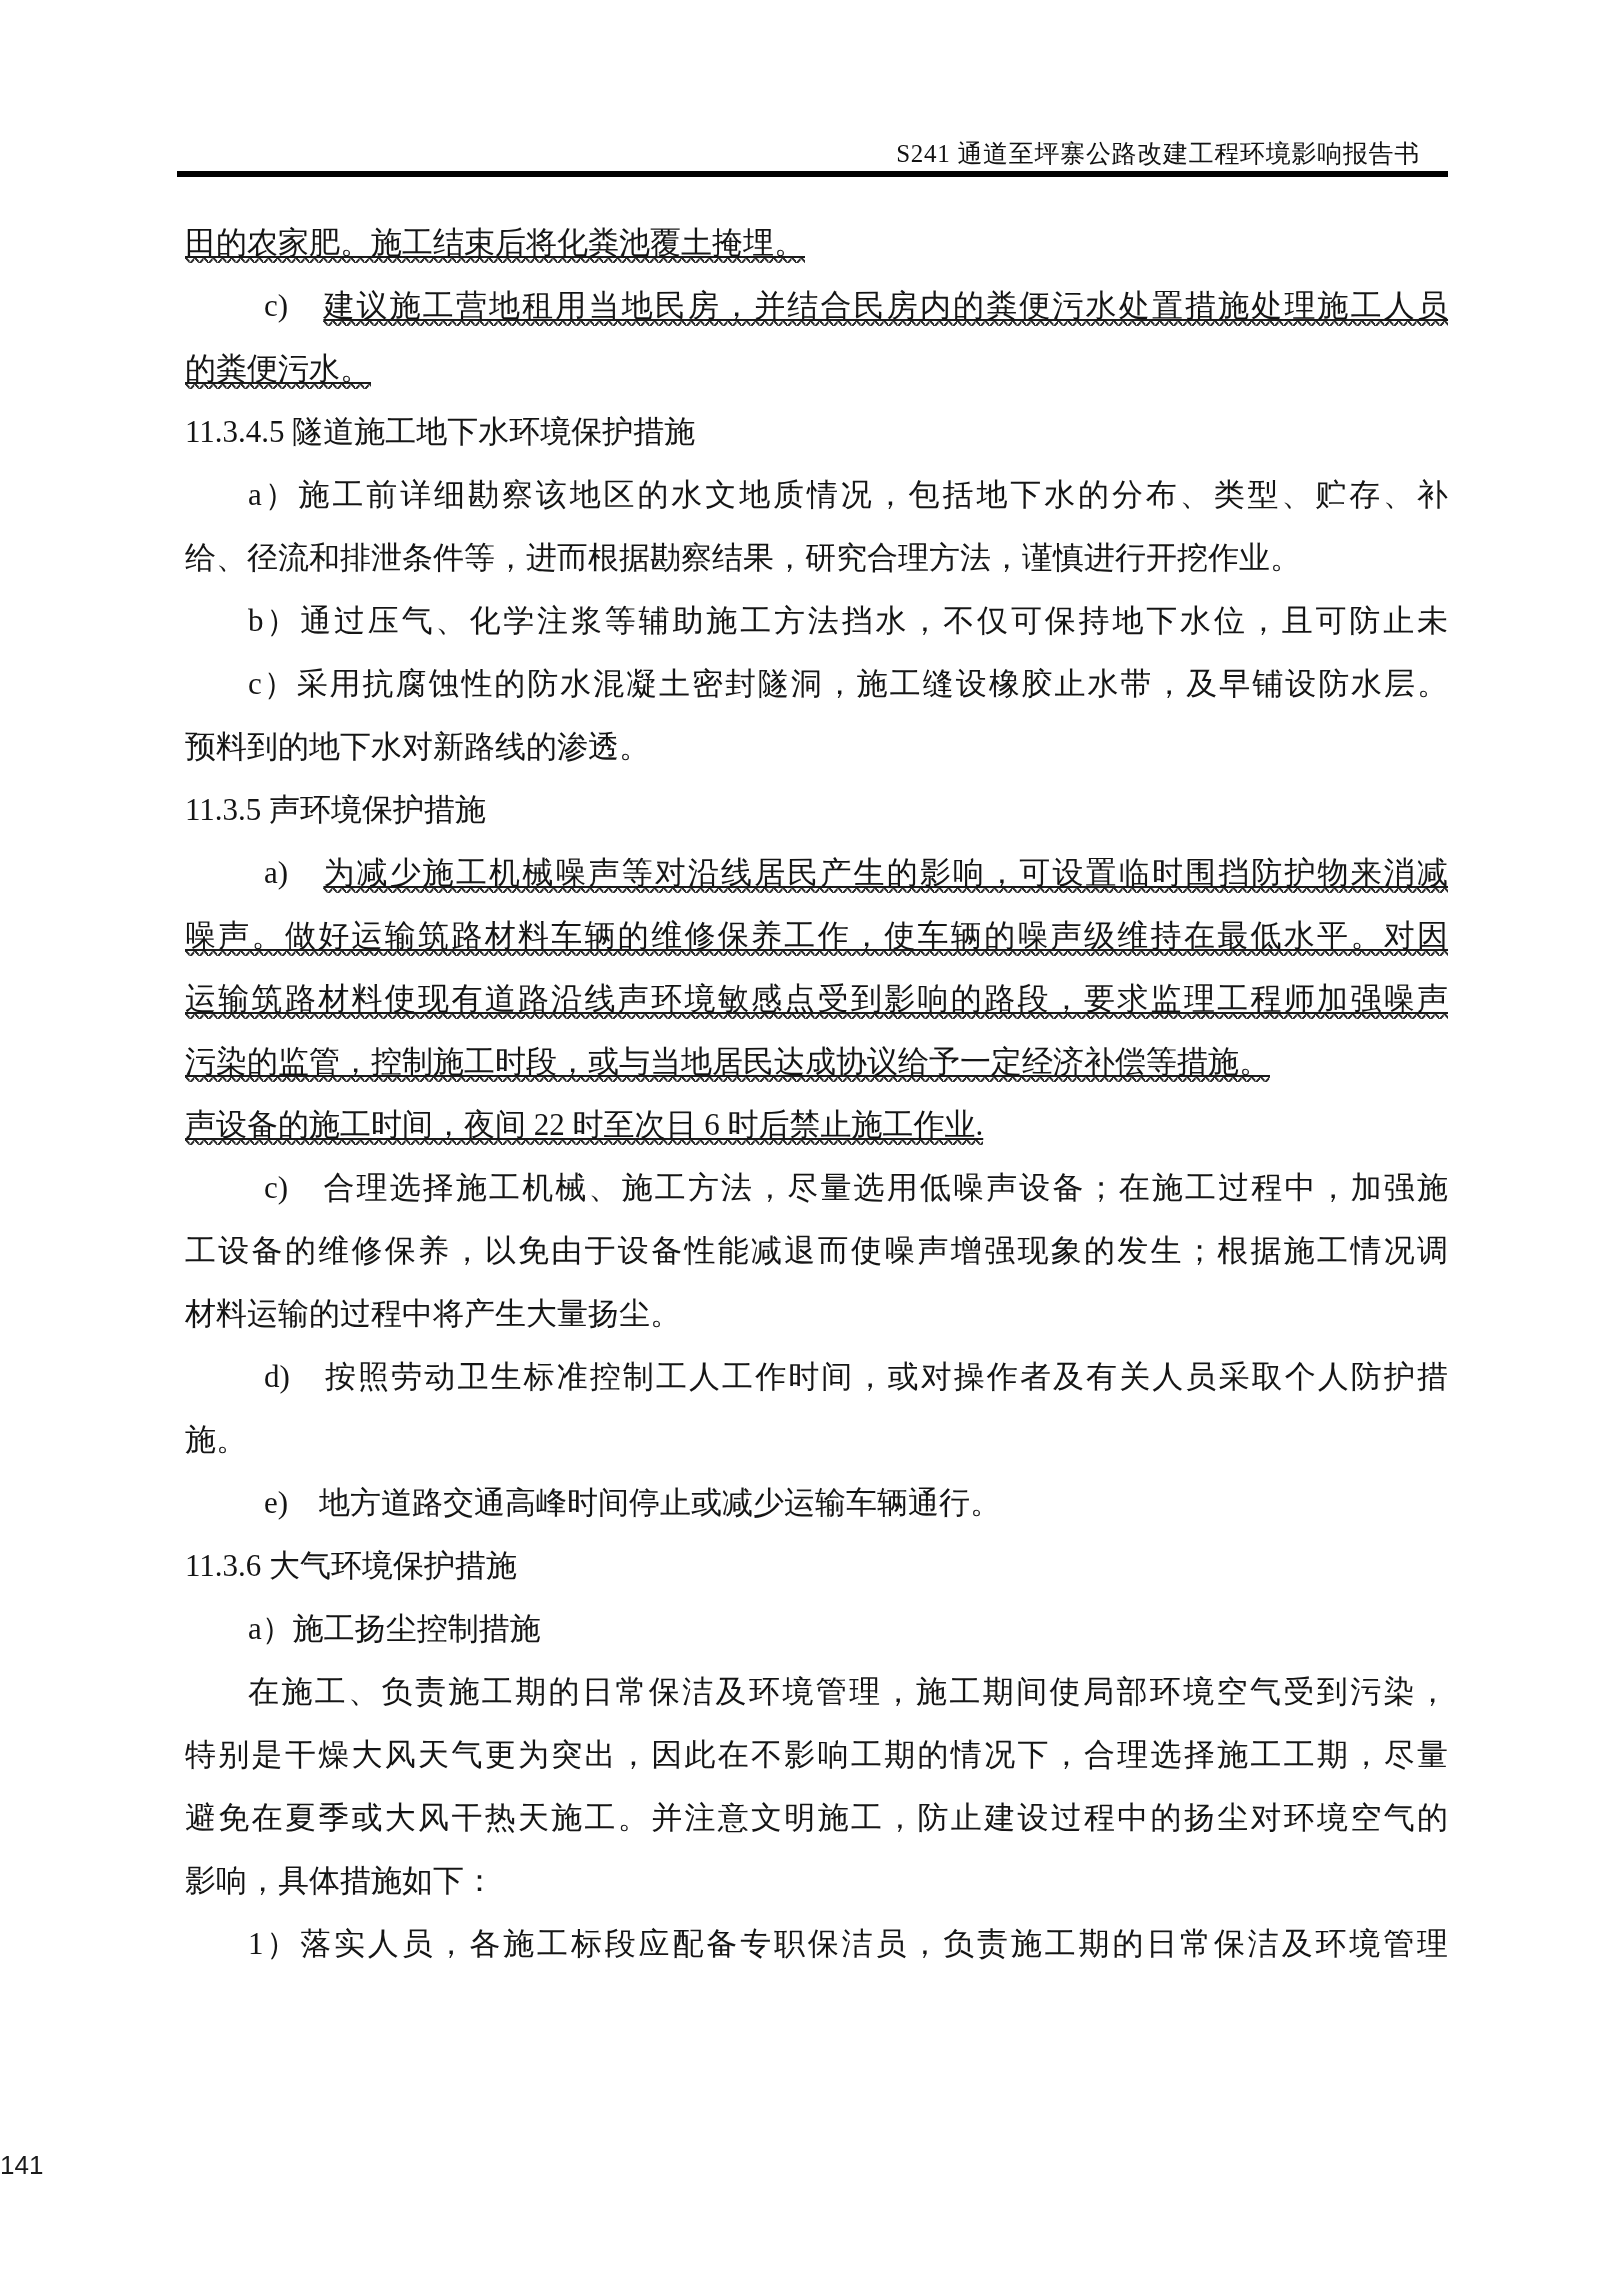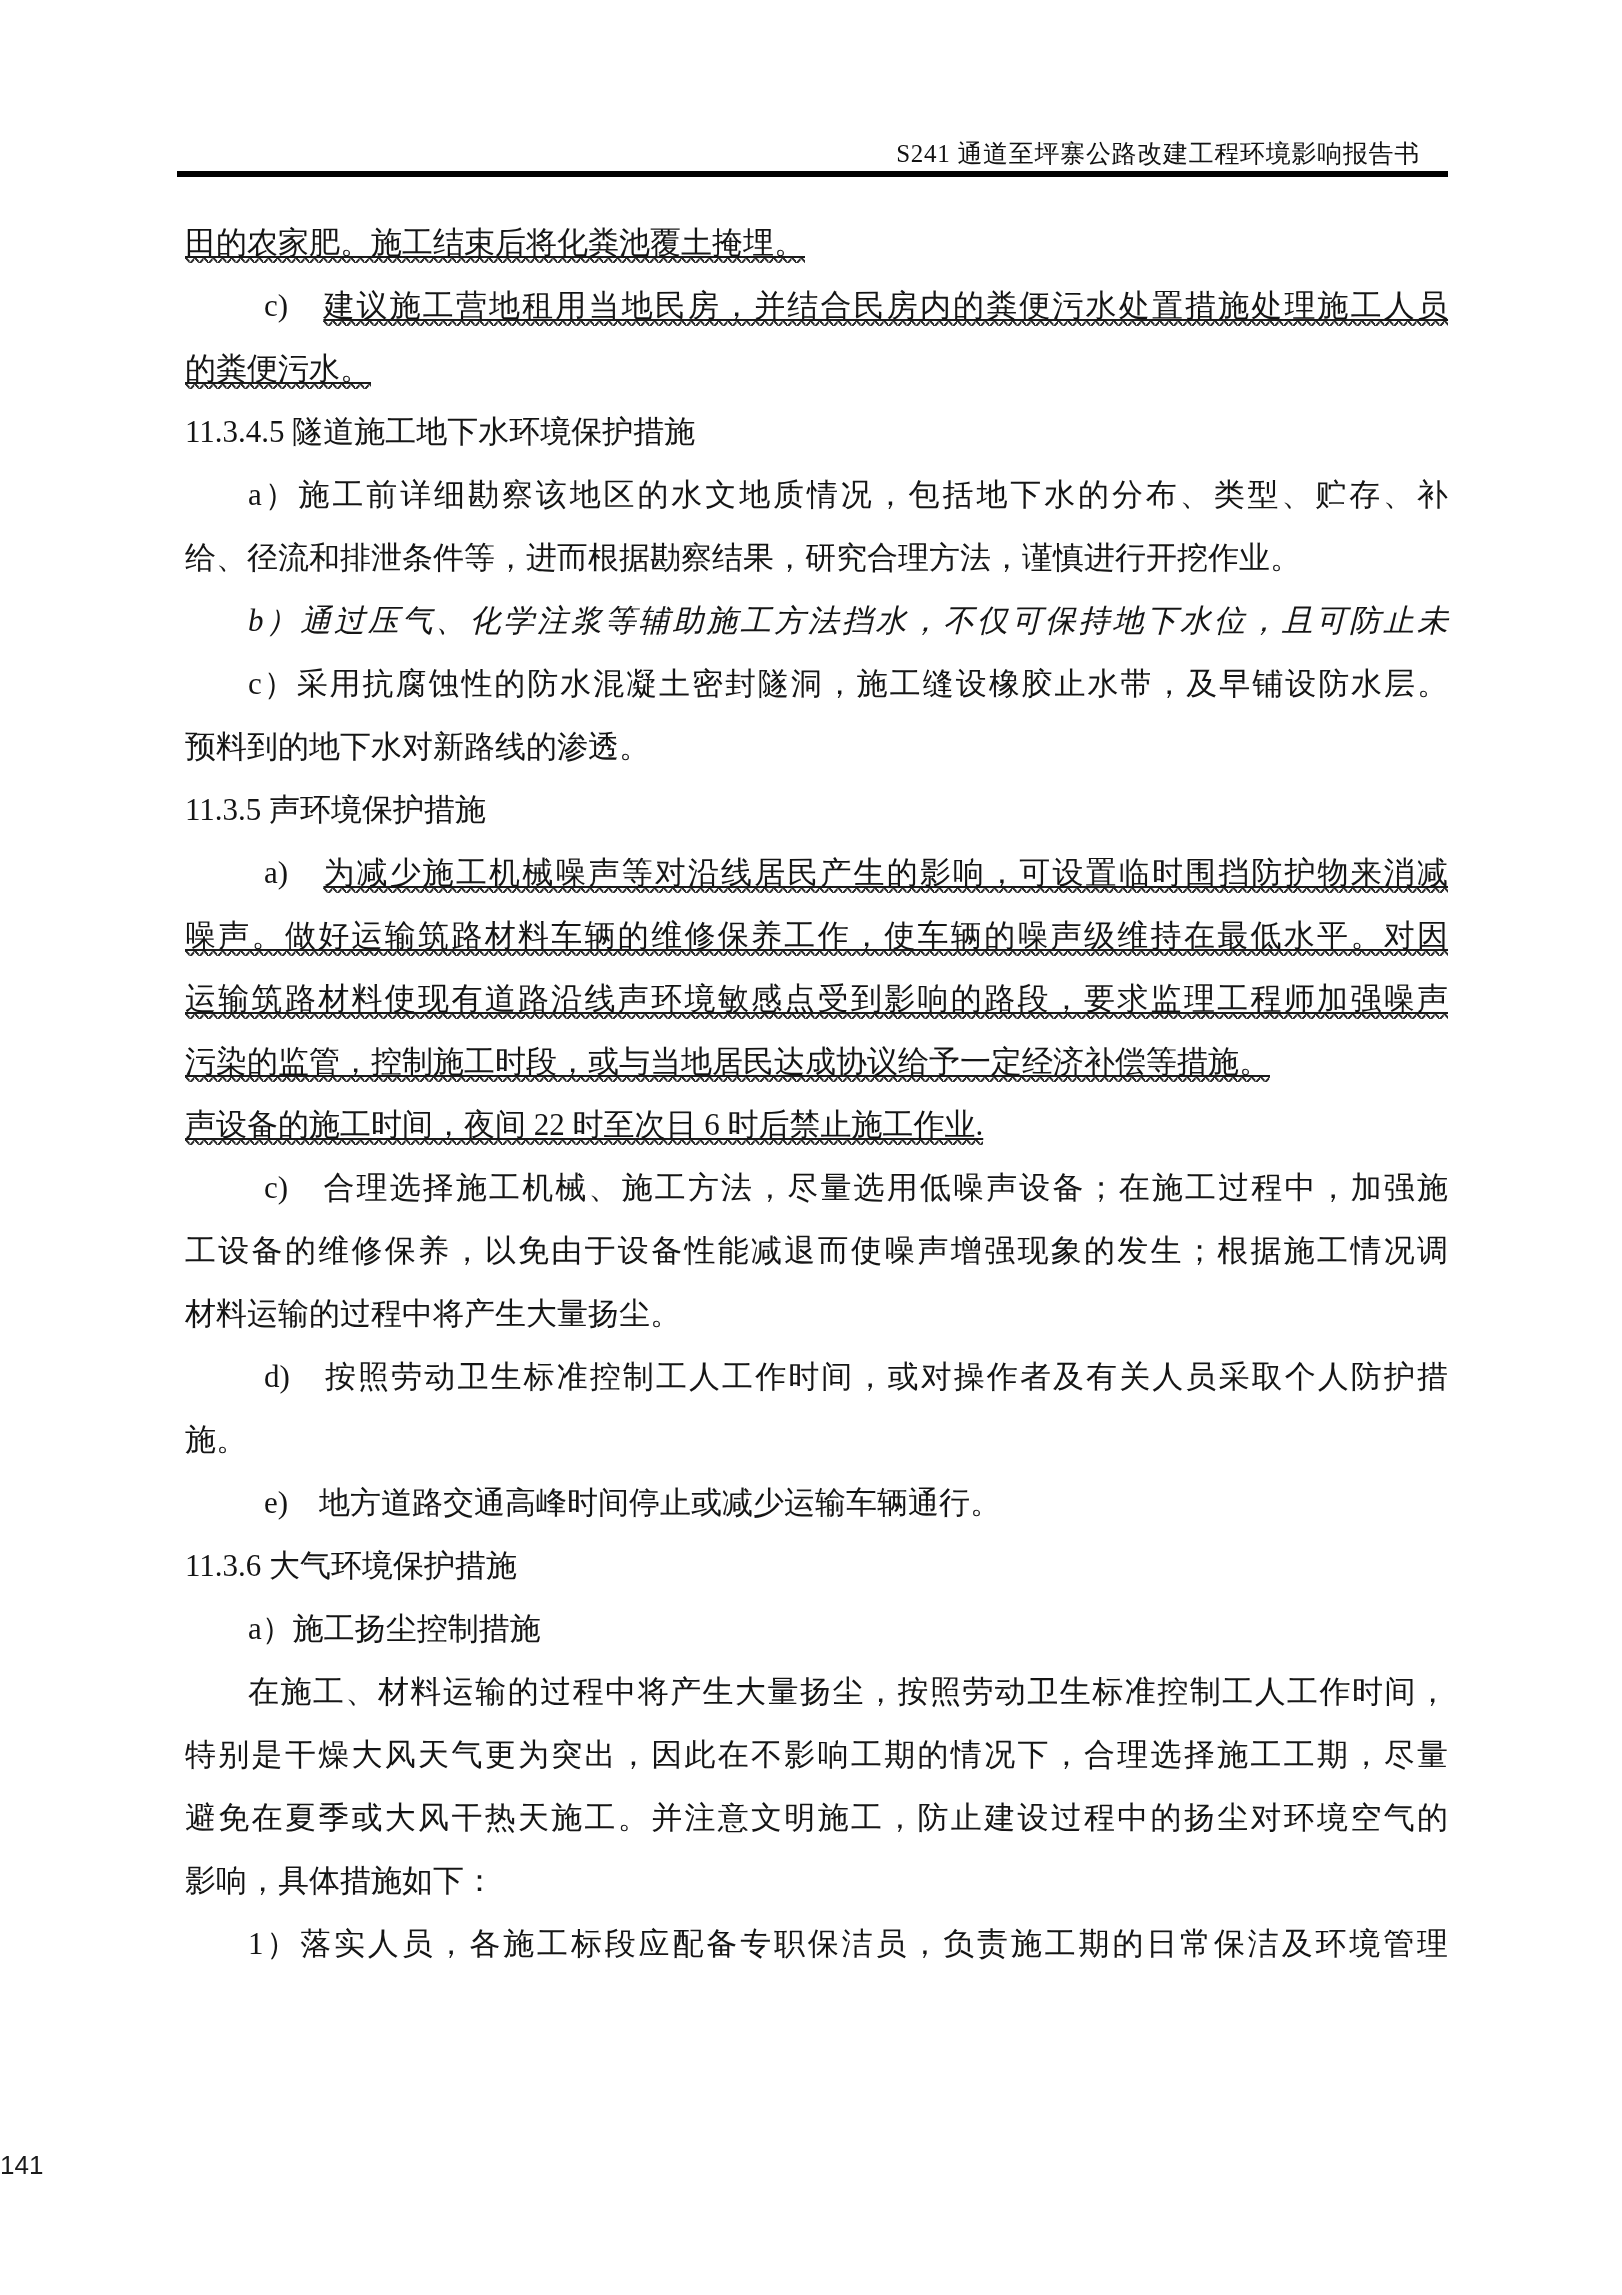--- a/index.html
+++ b/index.html
@@ -54,38 +54,38 @@
 
   <div class="header-rule"></div>
 
   <main class="content" id="doc-body">
       <div class="line"><span class="tx trk">田的农家肥。施工结束后将化粪池覆土掩埋。</span></div>
       <div class="line fill" style="text-indent: 79px;"><span class="mk">c)　</span><span class="tx trk">建议施工营地租用当地民房，并结合民房内的粪便污水处置措施处理施工人员</span></div>
       <div class="line"><span class="tx trk">的粪便污水。</span></div>
       <div class="line"><span class="tx">11.3.4.5 隧道施工地下水环境保护措施</span></div>
       <div class="line fill" style="text-indent: 63px;"><span class="tx">a）施工前详细勘察该地区的水文地质情况，包括地下水的分布、类型、贮存、补</span></div>
       <div class="line"><span class="tx">给、径流和排泄条件等，进而根据勘察结果，研究合理方法，谨慎进行开挖作业。</span></div>
-      <div class="line fill" style="text-indent: 63px; font-style: italic;"><span class="tx">b）通过压气、化学注浆等辅助施工方法挡水，不仅可保持地下水位，且可防止未</span></div>
+      <div class="line fill" style="text-indent: 63px;"><span class="tx">b）通过压气、化学注浆等辅助施工方法挡水，不仅可保持地下水位，且可防止未</span></div>
       <div class="line fill" style="text-indent: 63px;"><span class="tx">c）采用抗腐蚀性的防水混凝土密封隧洞，施工缝设橡胶止水带，及早铺设防水层。</span></div>
       <div class="line"><span class="tx">预料到的地下水对新路线的渗透。</span></div>
       <div class="line"><span class="tx">11.3.5 声环境保护措施</span></div>
       <div class="line fill" style="text-indent: 79px;"><span class="mk">a)　</span><span class="tx trk">为减少施工机械噪声等对沿线居民产生的影响，可设置临时围挡防护物来消减</span></div>
       <div class="line fill"><span class="tx trk">噪声。做好运输筑路材料车辆的维修保养工作，使车辆的噪声级维持在最低水平。对因</span></div>
       <div class="line fill"><span class="tx trk">运输筑路材料使现有道路沿线声环境敏感点受到影响的路段，要求监理工程师加强噪声</span></div>
       <div class="line"><span class="tx trk">污染的监管，控制施工时段，或与当地居民达成协议给予一定经济补偿等措施。</span></div>
       <div class="line"><span class="tx trk">声设备的施工时间，夜间 22 时至次日 6 时后禁止施工作业.</span></div>
       <div class="line fill" style="text-indent: 79px;"><span class="mk">c)　</span><span class="tx">合理选择施工机械、施工方法，尽量选用低噪声设备；在施工过程中，加强施</span></div>
       <div class="line fill"><span class="tx">工设备的维修保养，以免由于设备性能减退而使噪声增强现象的发生；根据施工情况调</span></div>
       <div class="line"><span class="tx">材料运输的过程中将产生大量扬尘。</span></div>
       <div class="line fill" style="text-indent: 79px;"><span class="mk">d)　</span><span class="tx">按照劳动卫生标准控制工人工作时间，或对操作者及有关人员采取个人防护措</span></div>
       <div class="line"><span class="tx">施。</span></div>
       <div class="line" style="text-indent: 79px;"><span class="mk">e)　</span><span class="tx">地方道路交通高峰时间停止或减少运输车辆通行。</span></div>
       <div class="line"><span class="tx">11.3.6 大气环境保护措施</span></div>
       <div class="line" style="text-indent: 63px;"><span class="tx">a）施工扬尘控制措施</span></div>
-      <div class="line fill" style="text-indent: 63px;"><span class="tx">在施工、材料运输的过程中将产生大量扬尘，按照劳动卫生标准控制工人工作时间，</span></div>
+      <div class="line fill" style="text-indent: 63px;"><span class="tx">在施工、负责施工期的日常保洁及环境管理，施工期间使局部环境空气受到污染，</span></div>
       <div class="line fill"><span class="tx">特别是干燥大风天气更为突出，因此在不影响工期的情况下，合理选择施工工期，尽量</span></div>
       <div class="line fill"><span class="tx">避免在夏季或大风干热天施工。并注意文明施工，防止建设过程中的扬尘对环境空气的</span></div>
       <div class="line"><span class="tx">影响，具体措施如下：</span></div>
       <div class="line fill" style="text-indent: 63px;"><span class="tx">1）落实人员，各施工标段应配备专职保洁员，负责施工期的日常保洁及环境管理</span></div>
     </main>
 
   <div class="footer">
     <span>141</span>
   </div>
 

